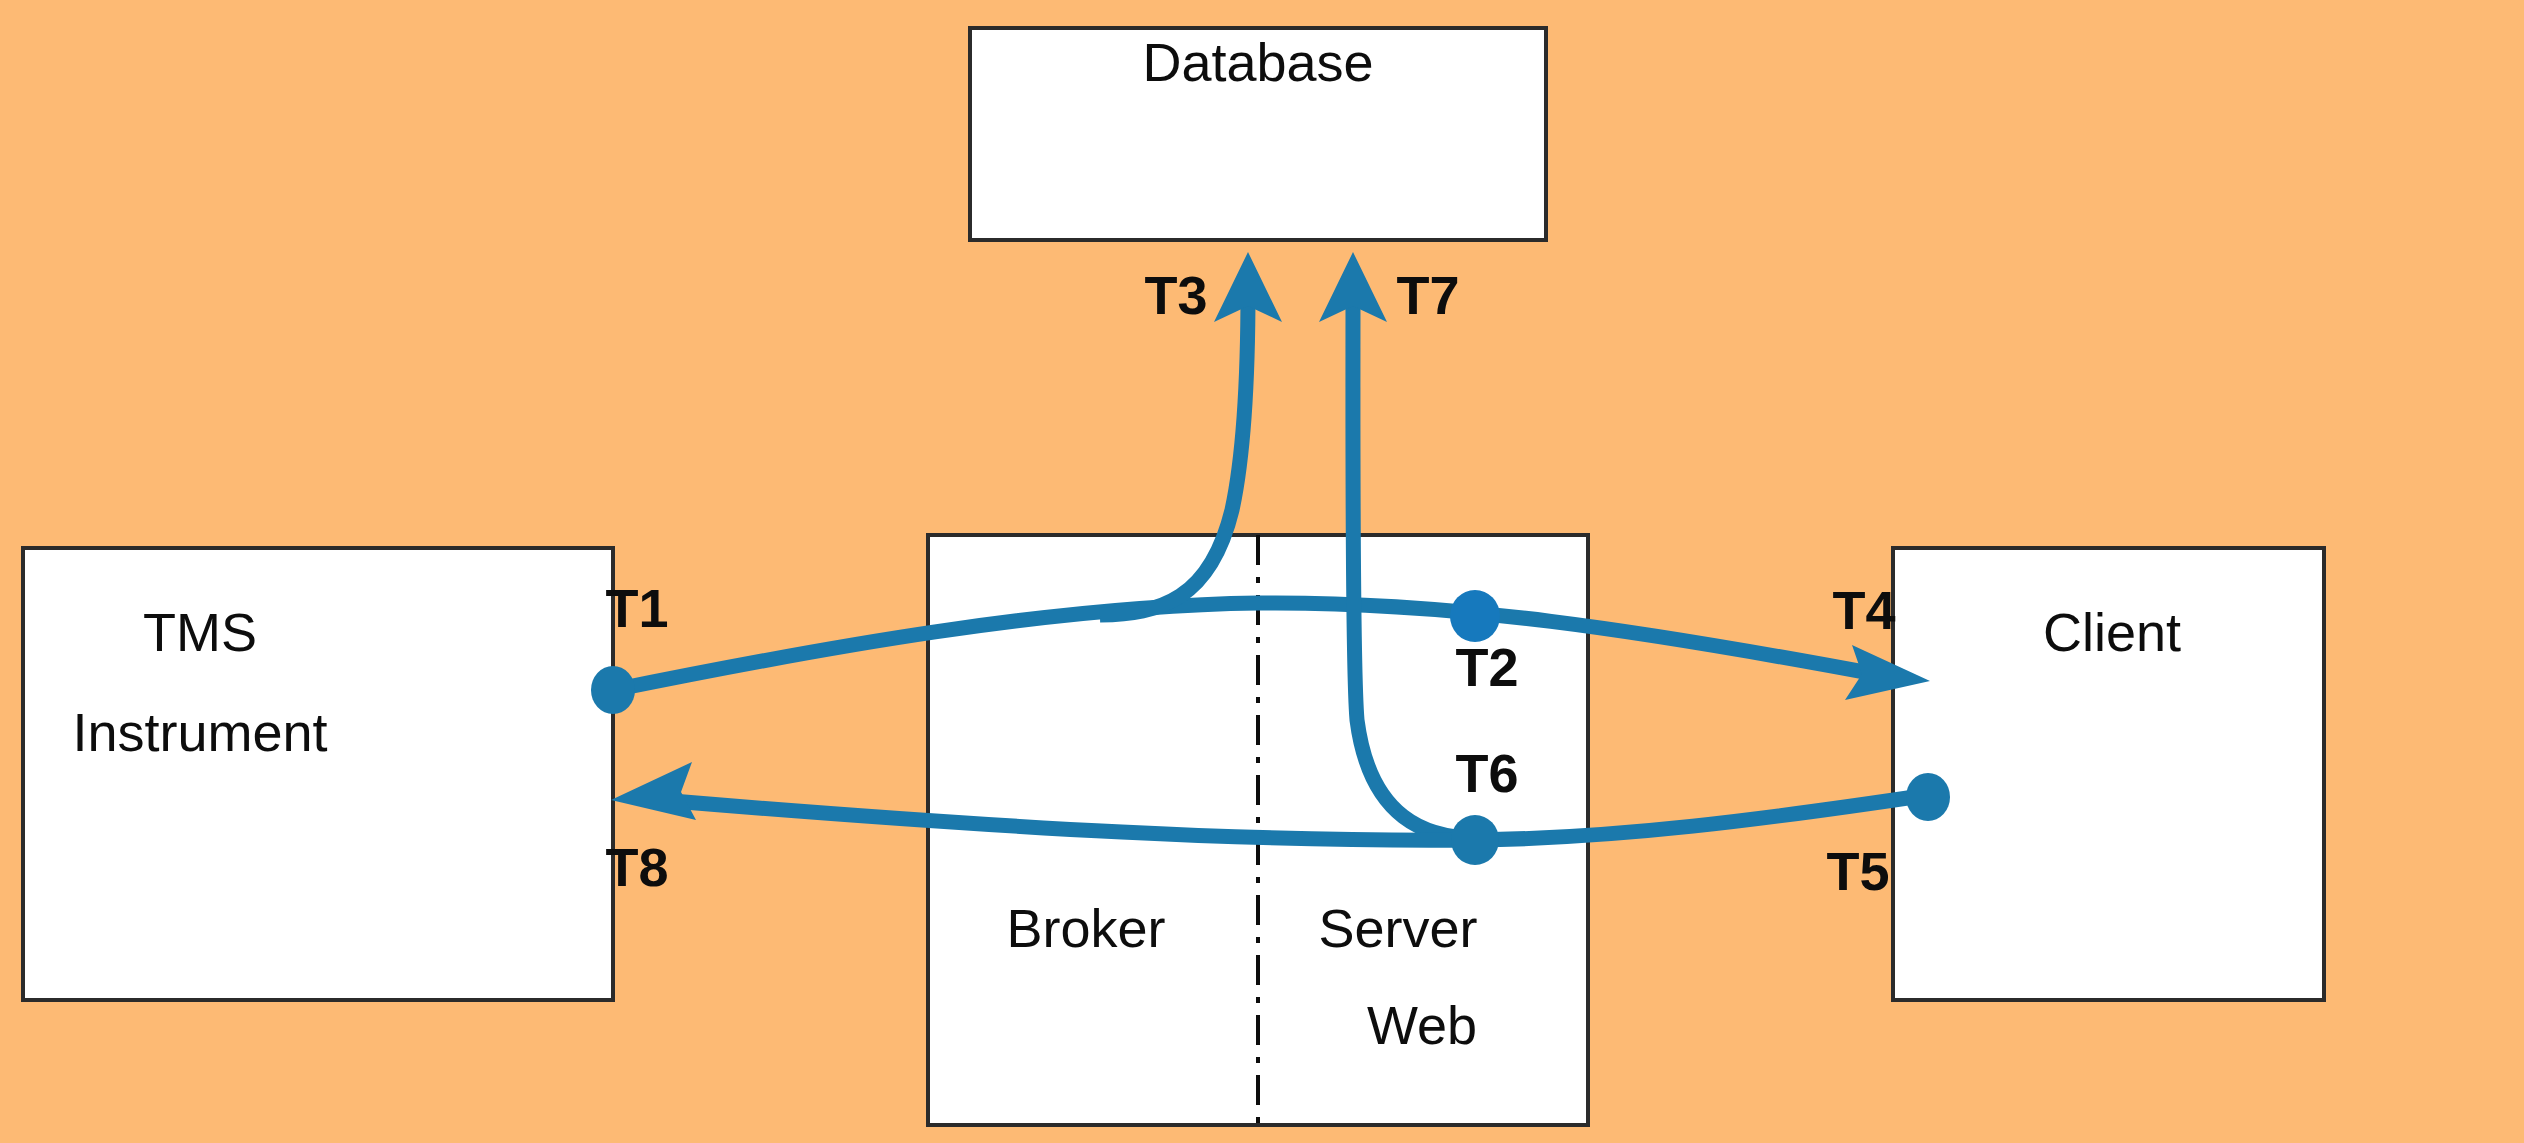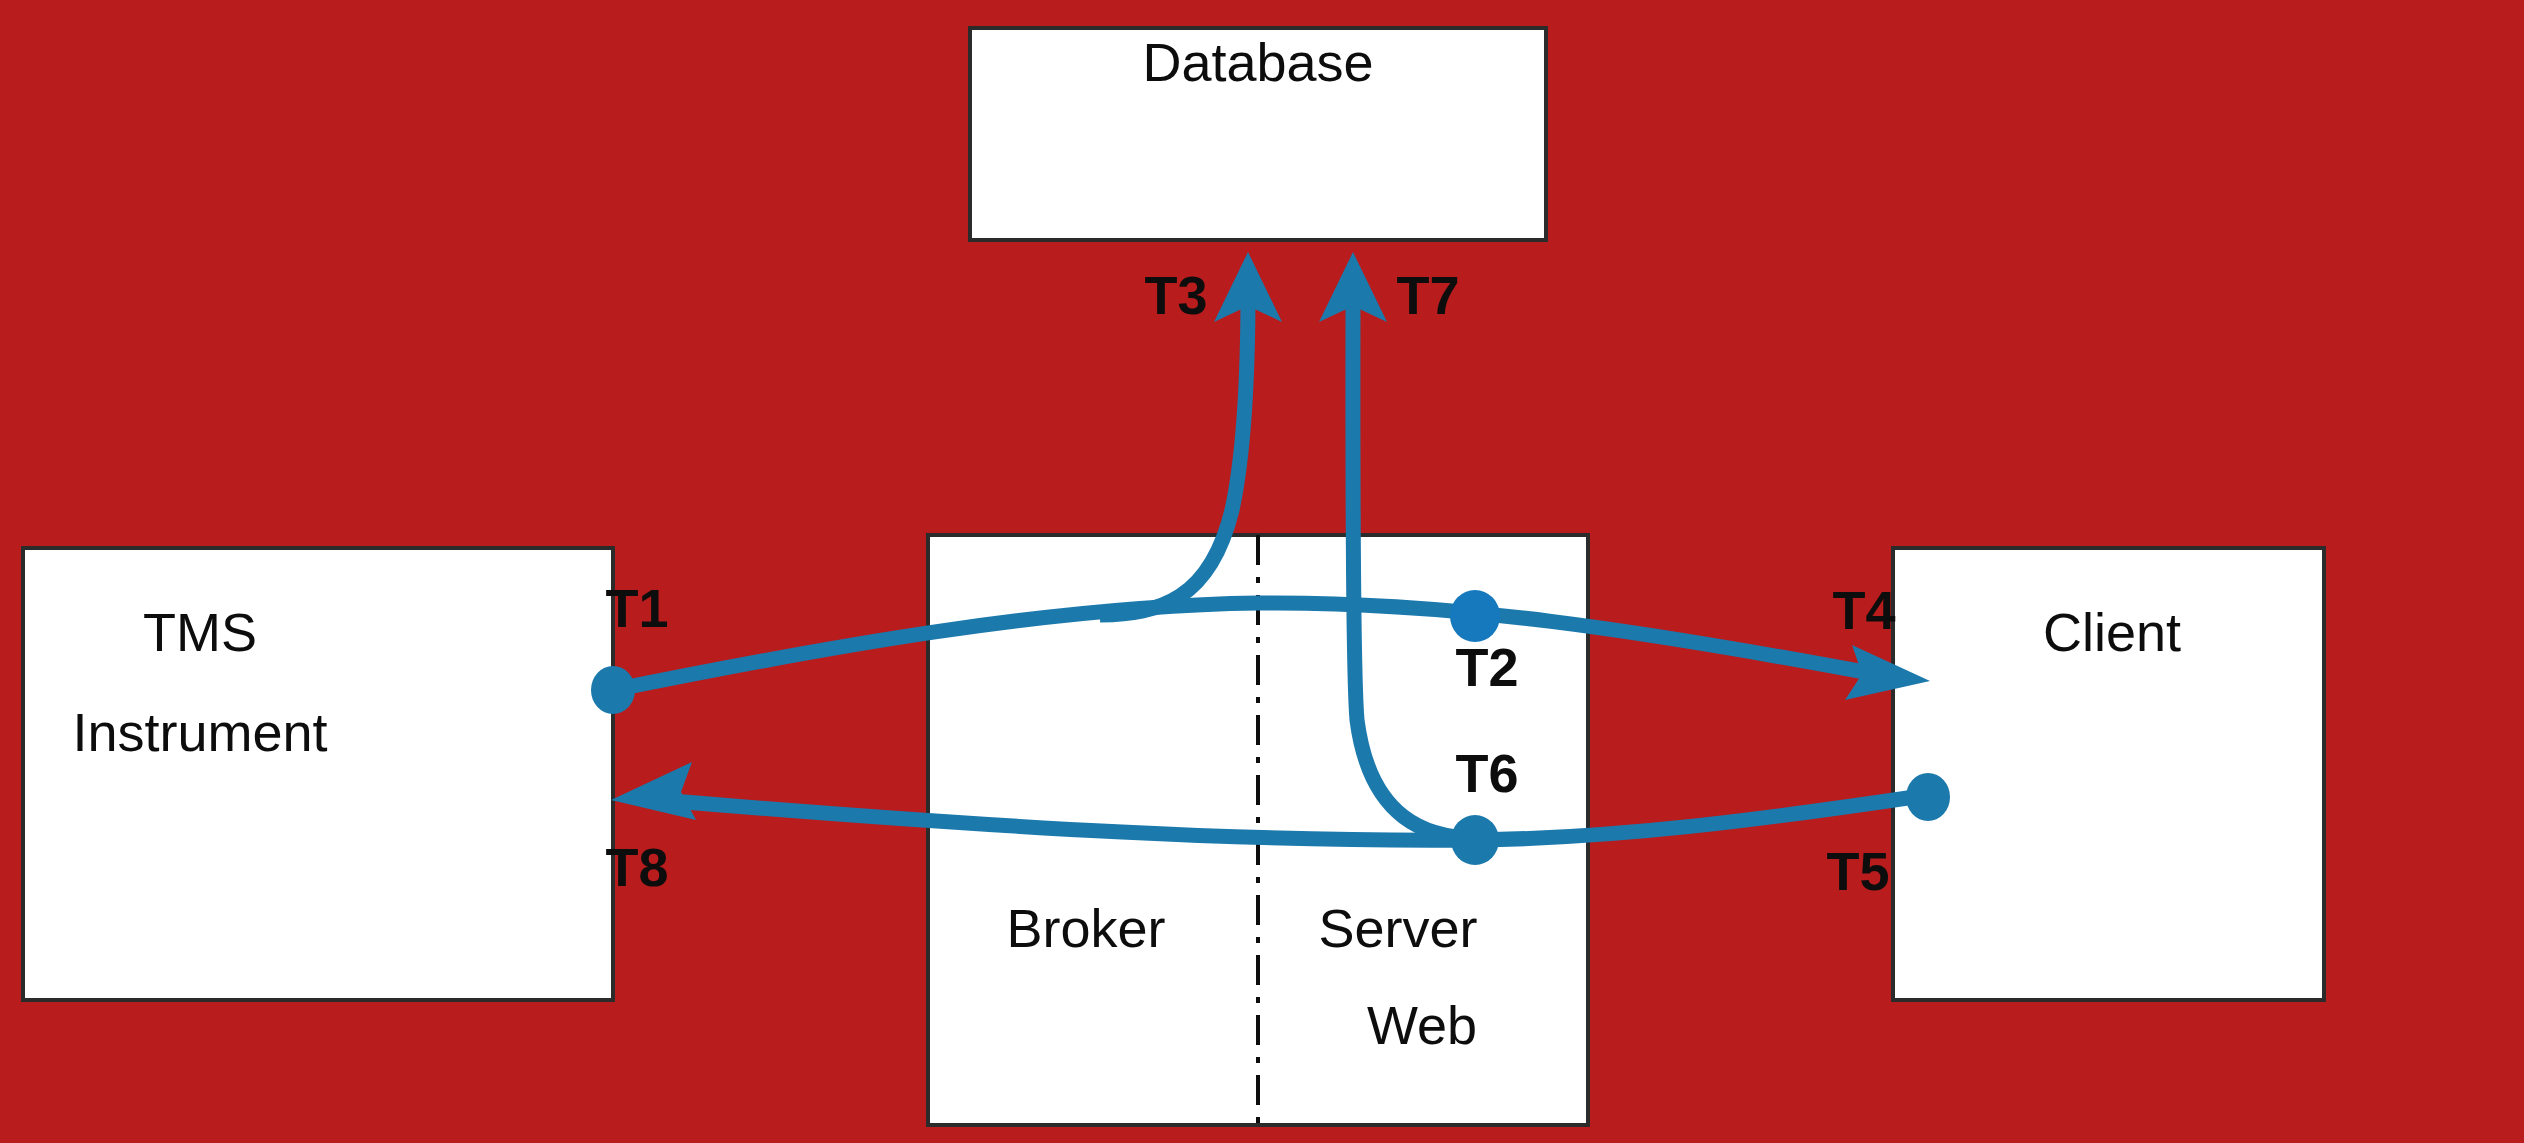--- a/index.html
+++ b/index.html
@@ -10,21 +10,21 @@
   body {
     width: 2524px;
     height: 1143px;
     overflow: hidden;
     font-family: "Liberation Sans", sans-serif;
   }
   #diagram-root {
     position: relative;
     width: 2524px;
     height: 1143px;
-    background: #b91c1c;
+    background: #fdba74;
   }
   svg#diagram-svg {
     position: absolute;
     top: 0;
     left: 0;
     width: 2524px;
     height: 1143px;
     display: block;
   }
   .node-box {

